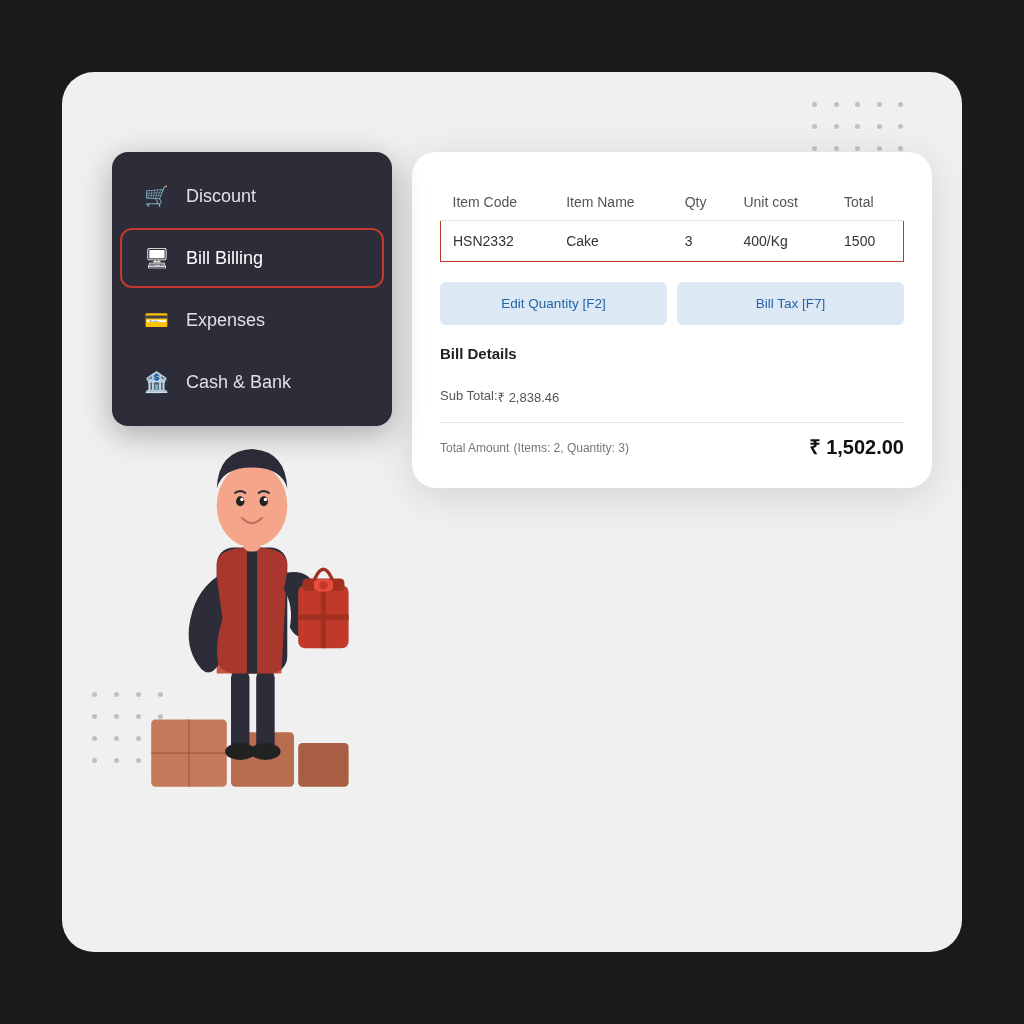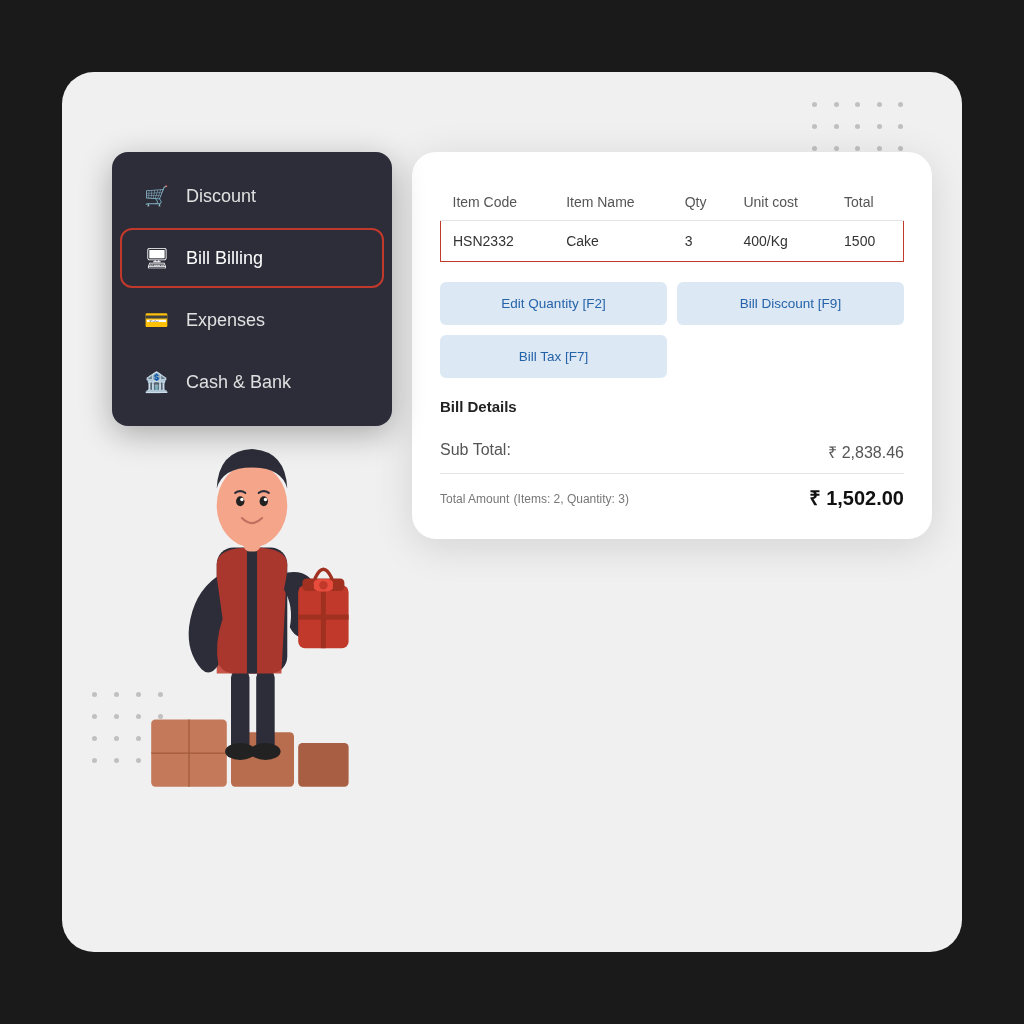--- a/index.html
+++ b/index.html
@@ -157,30 +157,29 @@
     }
     
     .bill-details-title {
       font-size: 15px;
       font-weight: 700;
       color: #222;
       margin-bottom: 26px;
     }
     .bill-line {
       display: flex;
-      justify-content: space-between;
-      font-size: 16px;
+      font-size: 13px;
       color: #555;
       margin-bottom: 6px;
     }
     .bill-total-row {
       display: flex;
       justify-content: space-between;
       align-items: center;
-      margin-top: 10px;
+      margin-top: 16px;
       padding-top: 10px;
       border-top: 1px solid #e5e5e5;
     }
     .bill-total-label {
       font-size: 15px;
       font-weight: 700;
       color: #222;
     }
     .bill-total-label span {
       font-size: 12px;
@@ -342,21 +341,20 @@
           <td>Cake</td>
           <td>3</td>
           <td>400/Kg</td>
           <td>1500</td>
         </tr>
       </tbody>
     </table>
 
     <div class="btn-grid">
       <button class="btn-action">Edit Quantity [F2]</button>
-      <button class="btn-action">Bill Discount [F9]</button>
       <button class="btn-action">Bill Tax [F7]</button>
     </div>
 
     <div>
       <div class="bill-details-title">Bill Details</div>
       <div class="bill-line">
         <span>Sub Total:</span>
         <span>₹ 2,838.46</span>
       </div>
       <div class="bill-total-row">

